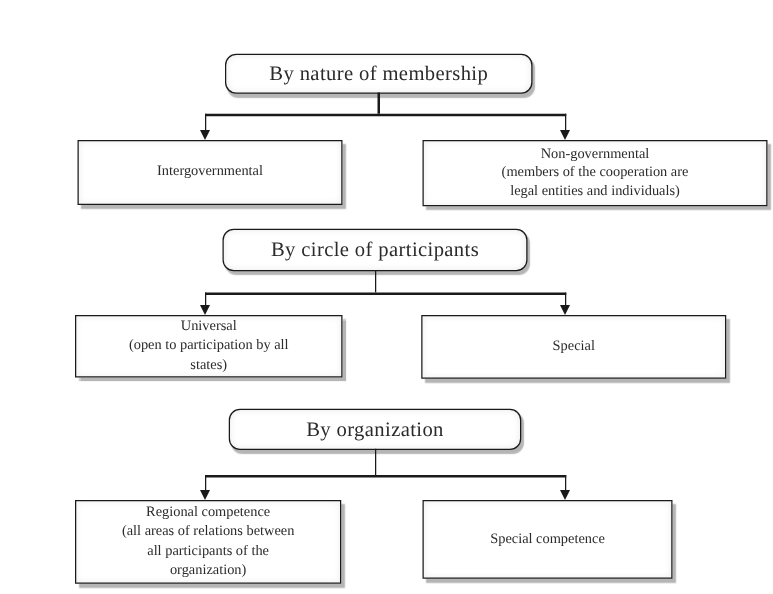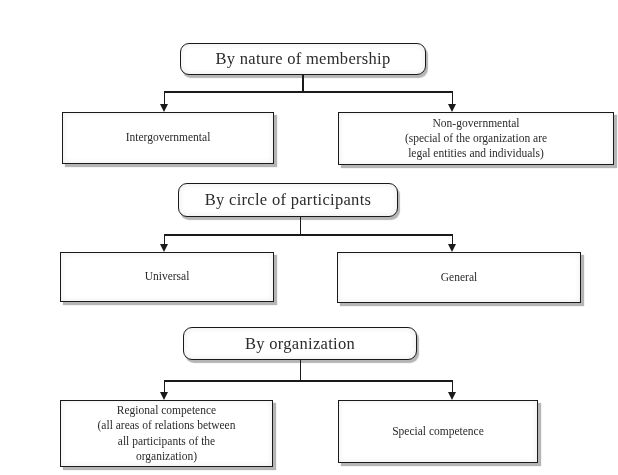--- a/index.html
+++ b/index.html
@@ -42,40 +42,42 @@
   <div class="line" style="left:163.5px; top:91px; width:1.5px; height:13px;"></div>
   <div class="arrow" style="left:160px; top:104px;"></div>
   <div class="line" style="left:451.5px; top:91px; width:1.5px; height:13px;"></div>
   <div class="arrow" style="left:448px; top:104px;"></div>
 
   <div class="box" style="left:62px; top:112px; width:212px; height:52px;">
     <div class="ttl">Intergovernmental</div>
   </div>
   <div class="box" style="left:338px; top:112px; width:276px; height:53px;">
     <div class="ttl">Non-governmental</div>
-    <div class="sub">(special of the organization are
+    <div class="sub">(members of the cooperation are
 legal entities and individuals)</div>
   </div>
 
-  <div class="hdr" style="left:178px; top:183px; width:220px; height:34px;">
+  <div class="hdr" style="left:178px; top:183px; width:244px; height:34px;">
     <span>By circle of participants</span>
   </div>
 
   <div class="line" style="left:299.5px; top:216px; width:1.5px; height:18px;"></div>
   <div class="line" style="left:163.5px; top:234px; width:289px; height:1.5px;"></div>
   <div class="line" style="left:163.5px; top:234px; width:1.5px; height:11px;"></div>
   <div class="arrow" style="left:160px; top:244px;"></div>
   <div class="line" style="left:451.5px; top:234px; width:1.5px; height:11px;"></div>
   <div class="arrow" style="left:448px; top:244px;"></div>
 
   <div class="box" style="left:60px; top:252px; width:214px; height:50px;">
     <div class="ttl">Universal</div>
+    <div class="sub">(open to participation by all
+states)</div>
   </div>
   <div class="box" style="left:337px; top:252px; width:244px; height:51px;">
-    <div class="ttl">General</div>
+    <div class="ttl">Special</div>
   </div>
 
   <div class="hdr" style="left:183px; top:327px; width:234px; height:33px;">
     <span>By organization</span>
   </div>
 
   <div class="line" style="left:299.5px; top:359px; width:1.5px; height:21px;"></div>
   <div class="line" style="left:163.5px; top:380px; width:289px; height:1.5px;"></div>
   <div class="line" style="left:163.5px; top:380px; width:1.5px; height:13px;"></div>
   <div class="arrow" style="left:160px; top:392px;"></div>

